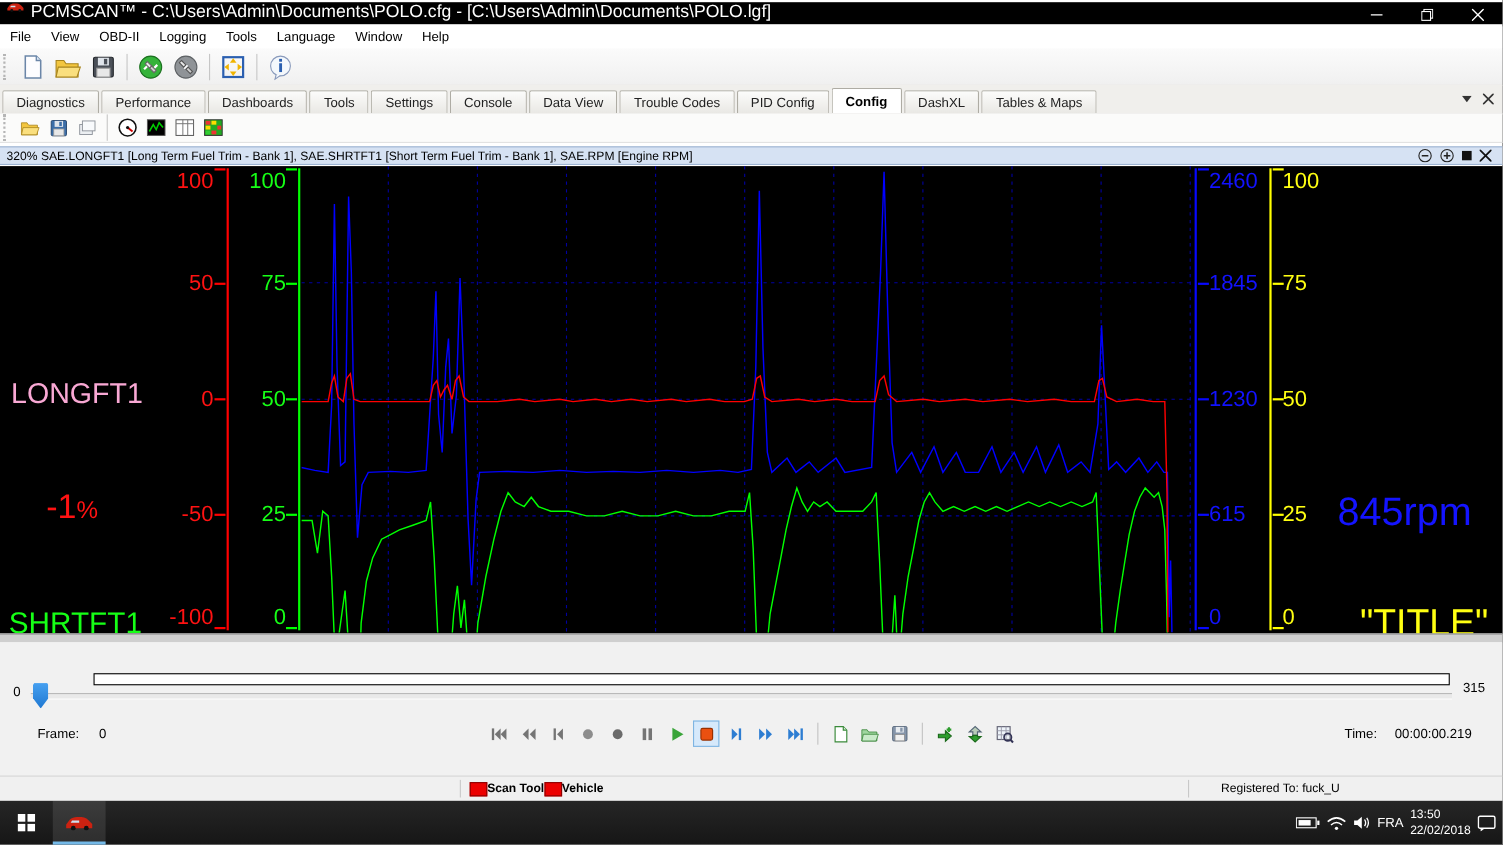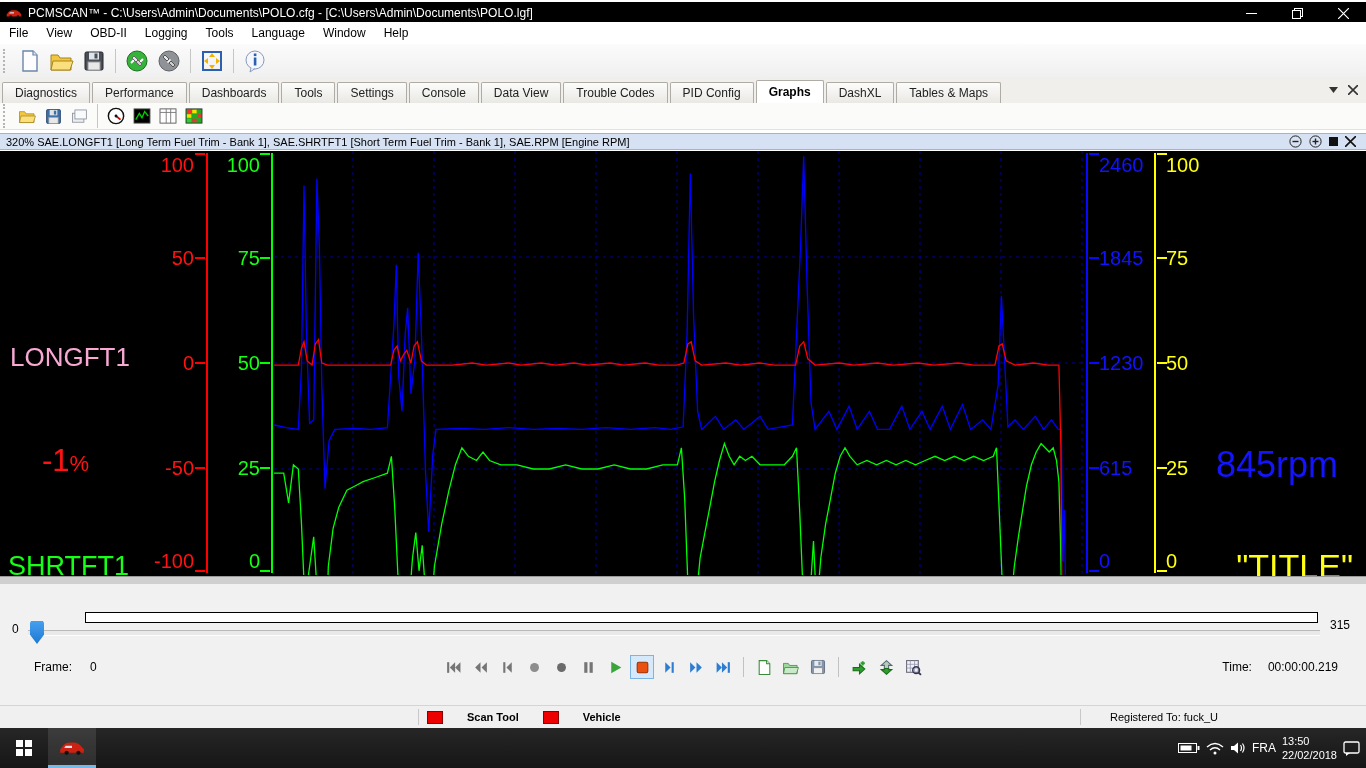--- a/index.html
+++ b/index.html
@@ -2,21 +2,21 @@
 <html><head>
 <meta charset="utf-8">
 <style>
   html,body{margin:0;padding:0}
   body{width:1366px;height:768px;position:relative;overflow:hidden;background:#fff;
        font-family:"Liberation Sans",sans-serif;color:#000;-webkit-font-smoothing:antialiased}
   svg{display:block}
 
   
   #titlebar{position:absolute;left:0;top:2px;width:1366px;height:22px;background:#000;color:#fff;
-            display:flex;align-items:center;font-size:12px}
+            display:flex;align-items:flex-start;font-size:16px}
   #titlebar .app-ic{margin:0 6px 0 6px}
   #win-controls{margin-left:auto;display:flex;height:22px}
   .winbtn{width:46px;height:22px;display:flex;align-items:center;justify-content:center;cursor:default}
 
   
   #menubar{position:absolute;left:0;top:22px;width:1366px;height:22px;background:#fff;
            display:flex;align-items:center;font-size:12px}
   .menu-item{padding:15px 9px;cursor:default}
 
   
@@ -99,21 +99,21 @@
   #transport{position:absolute;left:0;top:68px;width:100%;height:30px;display:flex;align-items:center;justify-content:center;gap:3px}
   .tr-btn{width:22px;height:22px;display:flex;align-items:center;justify-content:center;border:1px solid transparent}
   .tr-btn.active{background:#d6e9fb;border:1px solid #7eb4e2}
   .tr-sep{width:1px;height:20px;background:#c2c2c2;margin:0 5px}
   #time-block{position:absolute;right:28px;top:68px;height:30px;display:flex;align-items:center;font-size:12px;gap:16px}
 
   
   #statusbar{position:absolute;left:0;top:705px;width:1366px;height:23px;background:#f0f0f0;
              border-top:1px solid #d4d4d4;font-size:11px;box-sizing:border-box}
   .sb-div{position:absolute;top:3px;width:1px;height:16px;background:#c8c8c8}
-  #sb-ind{position:absolute;left:427px;top:0;height:22px;display:flex;align-items:center;gap:24px;font-weight:bold}
+  #sb-ind{position:absolute;left:427px;top:0;height:22px;display:flex;align-items:center;gap:0;font-weight:bold}
   .red-sq{width:14px;height:11px;background:#ec0000;border:1px solid #8a0000}
   #sb-reg{position:absolute;left:1110px;top:0;height:22px;display:flex;align-items:center}
 
   
   #taskbar{position:absolute;left:0;top:728px;width:1366px;height:40px;background:linear-gradient(#262626,#161616)}
   #start-btn{position:absolute;left:0;top:0;width:48px;height:40px;display:flex;align-items:center;justify-content:center}
   #task-app{position:absolute;left:48px;top:0;width:48px;height:40px;background:rgba(255,255,255,.10);
             display:flex;align-items:center;justify-content:center}
   #task-app .ul{position:absolute;left:0;bottom:0;width:48px;height:3px;background:#74b9e8}
   #tray{position:absolute;right:6px;top:0;height:40px;display:flex;align-items:center;gap:6px;color:#fff;font-size:12px}
@@ -229,21 +229,21 @@
   <div id="tab-strip" style="display:flex;align-items:flex-end">
       <div class="tab">Diagnostics</div>
       <div class="tab">Performance</div>
       <div class="tab">Dashboards</div>
       <div class="tab">Tools</div>
       <div class="tab">Settings</div>
       <div class="tab">Console</div>
       <div class="tab">Data View</div>
       <div class="tab">Trouble Codes</div>
       <div class="tab">PID Config</div>
-      <div class="tab active">Graphs</div>
+      <div class="tab active">Config</div>
       <div class="tab">DashXL</div>
       <div class="tab">Tables &amp; Maps</div>
     </div>
   <div id="tab-ctrls">
     <span>
         <svg width="9" height="6">
           <path d="M0 0 L9 0 L4.5 6 Z" fill="#333"></path>
         </svg>
       </span>
     <span>

